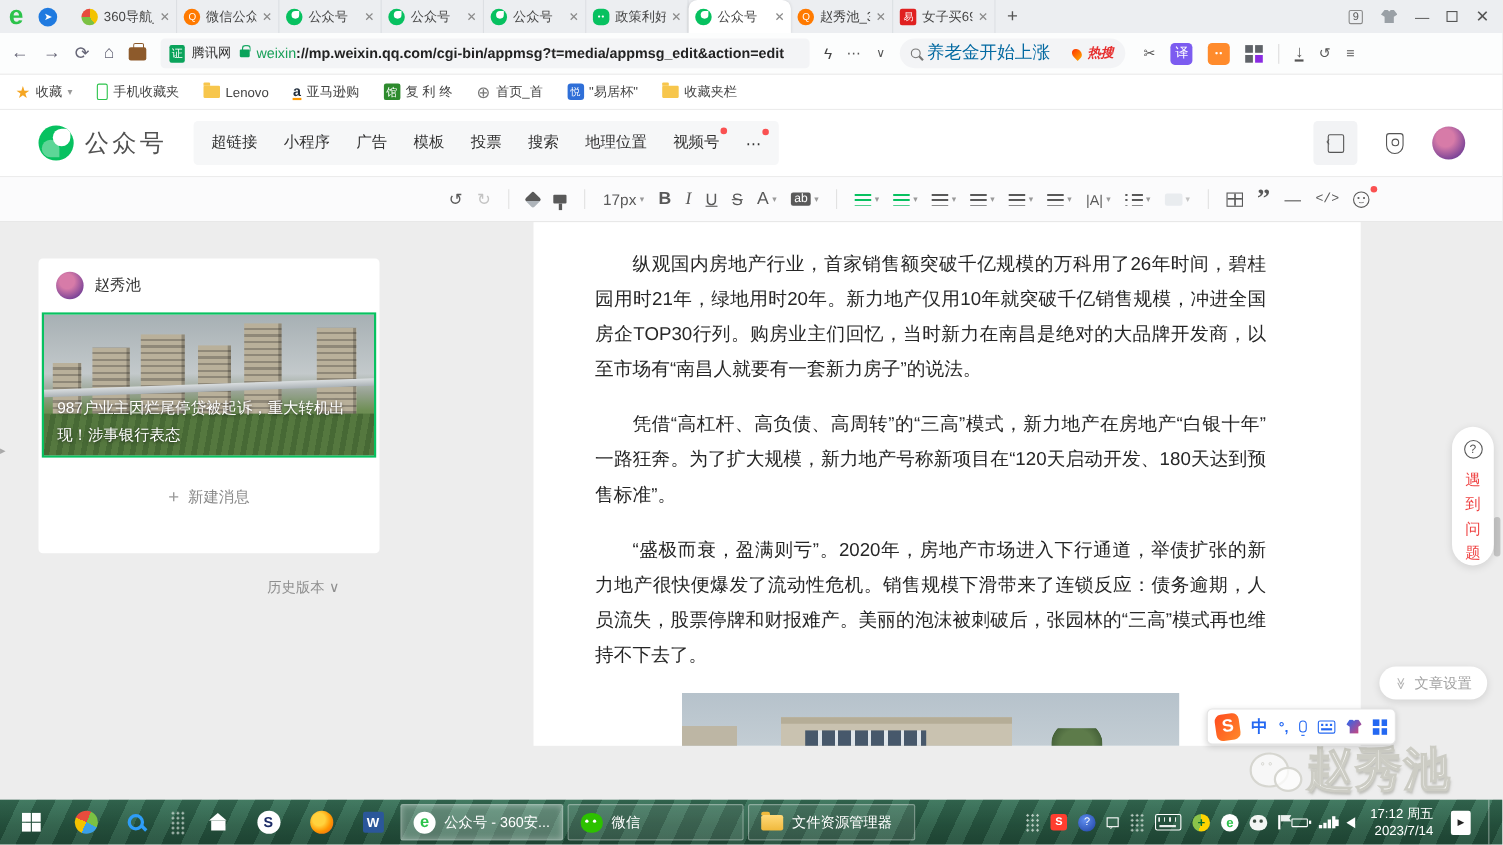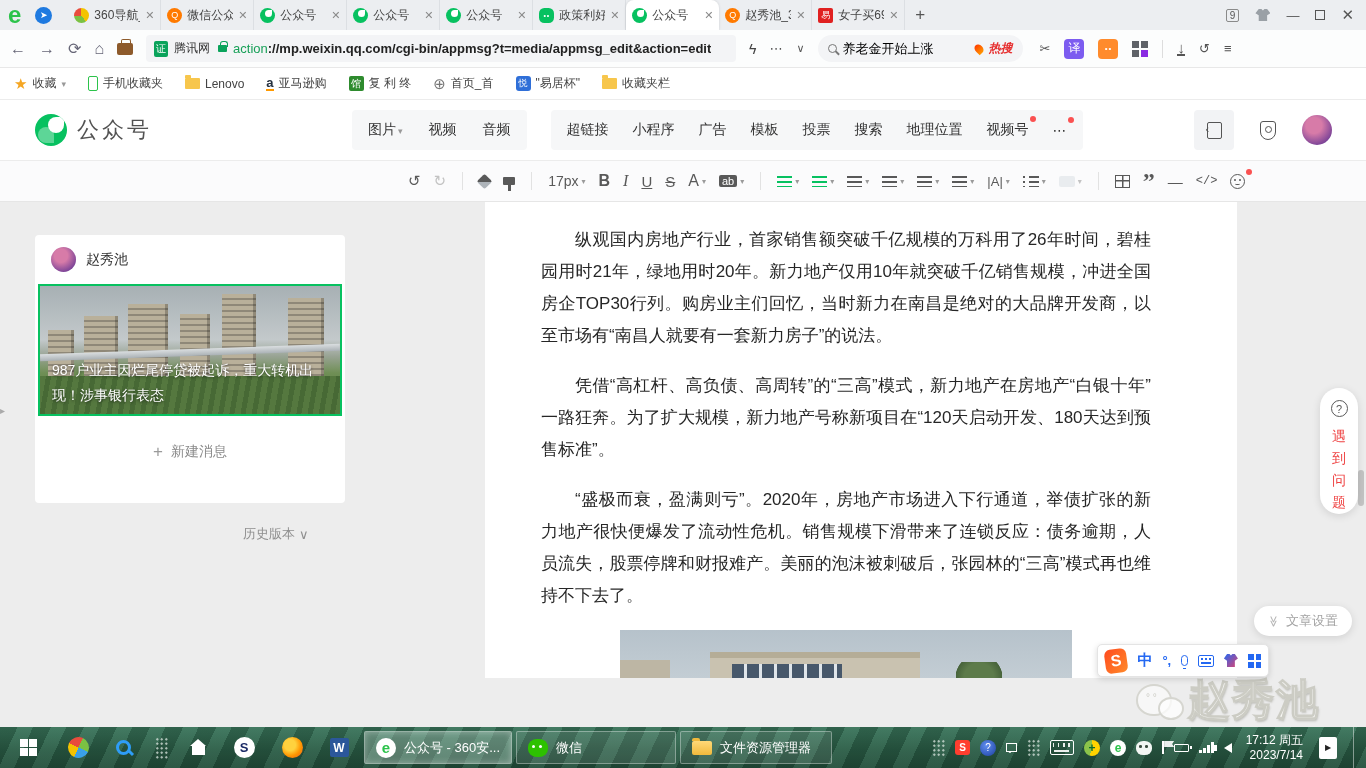--- a/index.html
+++ b/index.html
@@ -42,21 +42,21 @@
   .lock::before { content:""; position:absolute; top:-4px; left:1.5px; width:6px; height:5px; border:1.5px solid #0aa35b; border-bottom:none; border-radius:3px 3px 0 0; }
   .urltext { font-size:13px; white-space:nowrap; overflow:hidden; color:#9a9a9a; }
   .urltext .scheme { color:#18a058; }
   .urltext .host { color:#222; font-weight:bold; }
   .flash { color:#444; font-size:14px; }
   .dots3 { color:#555; letter-spacing:1px; }
   .chev { color:#555; font-size:11px; }
   .searchbox { width:205px; height:27px; background:#f3f4f6; border-radius:14px; display:flex; align-items:center; padding:0 10px; gap:6px; }
   .mag { width:9px; height:9px; border:1.5px solid #777; border-radius:50%; position:relative; flex:none; }
   .mag::after { content:""; position:absolute; width:5px; height:1.5px; background:#777; transform:rotate(45deg); right:-4px; bottom:-1px; }
-  .q-text { font-size:13px; color:#000000; flex:1; white-space:nowrap; overflow:hidden; }
+  .q-text { font-size:16px; color:#0369a1; flex:1; white-space:nowrap; overflow:hidden; }
   .flame { width:8px; height:10px; background:linear-gradient(#ff3d00,#ff9800); border-radius:50% 50% 50% 0; transform:rotate(-45deg); flex:none; }
   .hot { color:#e62e2e; font-size:12px; font-weight:bold; font-style:italic; }
   .tools { display:flex; align-items:center; gap:14px; margin-left:4px; color:#555; }
   .tr-badge { width:20px; height:20px; border-radius:4px; color:#fff; font-size:12px; display:flex; align-items:center; justify-content:center; }
   .t-translate { background:#7c5cf0; }
   .t-game { background:#ff8b2c; position:relative; }
   .t-game::before { content:"••"; color:#fff; font-size:8px; letter-spacing:1px; }
   .t-grid { width:16px; height:16px; background:
       linear-gradient(#5f6368,#5f6368) 0 0/7px 7px no-repeat,
       linear-gradient(#5f6368,#5f6368) 9px 0/7px 7px no-repeat,
@@ -318,21 +318,21 @@
   <div class="addrbar">
     <span class="a-ic">←</span>
     <span class="a-ic">→</span>
     <span class="a-ic">⟳</span>
     <span class="a-ic">⌂</span>
     <span class="briefcase"></span>
     <div class="urlbox">
       <span class="certbadge">证</span>
       <span class="sitename">腾讯网</span>
       <span class="lock"></span>
-      <span class="urltext"><span class="scheme">action</span><span class="host">://mp.weixin.qq.com/cgi-bin/appmsg?t=media/appmsg_edit&amp;action=edit</span></span>
+      <span class="urltext"><span class="scheme">weixin</span><span class="host">://mp.weixin.qq.com/cgi-bin/appmsg?t=media/appmsg_edit&amp;action=edit</span></span>
     </div>
     <span class="flash">ϟ</span>
     <span class="dots3">⋯</span>
     <span class="chev">∨</span>
     <div class="searchbox">
       <span class="mag"></span>
       <span class="q-text">养老金开始上涨</span>
       <span class="flame"></span>
       <span class="hot">热搜</span>
     </div>
@@ -381,25 +381,20 @@
     <span class="bkm">
         <span class="bk-folder"></span>
         <span>收藏夹栏</span>
       </span>
   </div>
 
   <div class="mpheader">
     <div class="brand">
       <span class="mp-logo"></span>
       <span class="brand-name">公众号</span>
-    </div>
-    <div class="hmenu media-menu">
-      <span class="mitem"><span>图片</span><span class="mcaret">▾</span></span>
-      <span class="mitem">视频</span>
-      <span class="mitem">音频</span>
     </div>
     <div class="hmenu insert-menu">
       <span class="mitem">超链接</span>
       <span class="mitem">小程序</span>
       <span class="mitem">广告</span>
       <span class="mitem">模板</span>
       <span class="mitem">投票</span>
       <span class="mitem">搜索</span>
       <span class="mitem">地理位置</span>
       <span class="mitem"><span>视频号</span><span class="reddot"></span></span>

